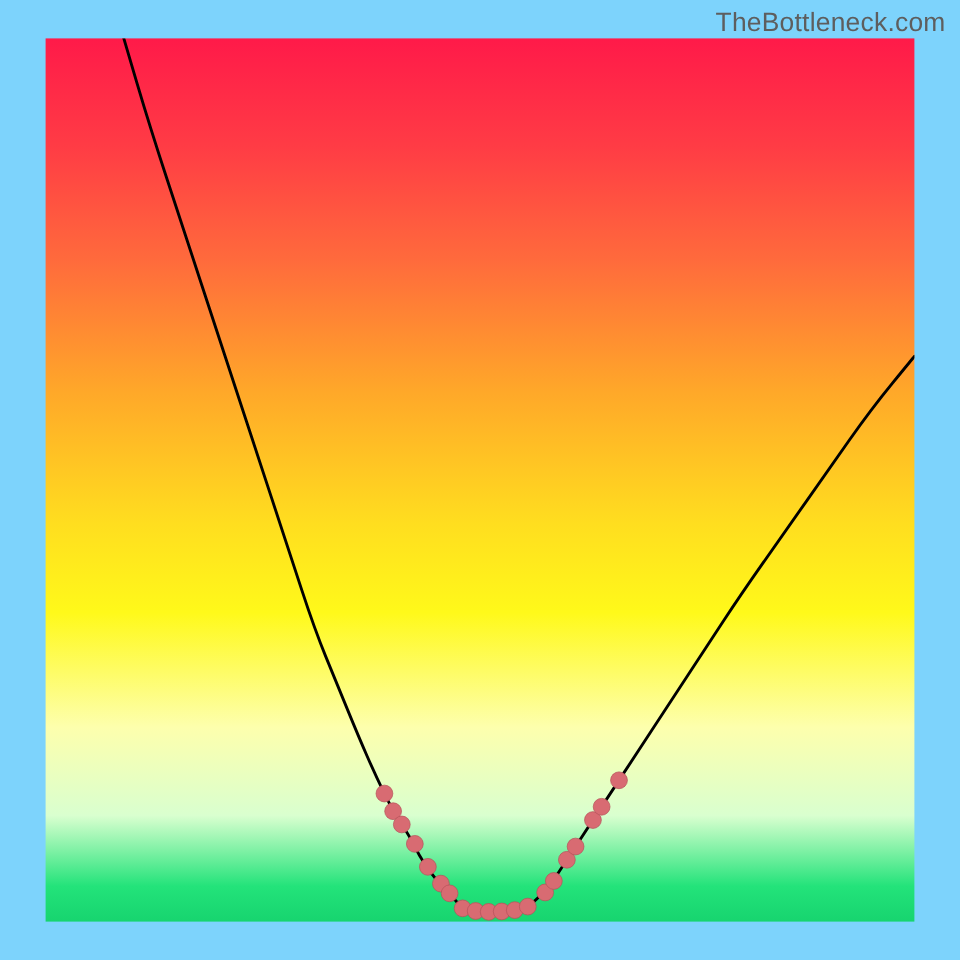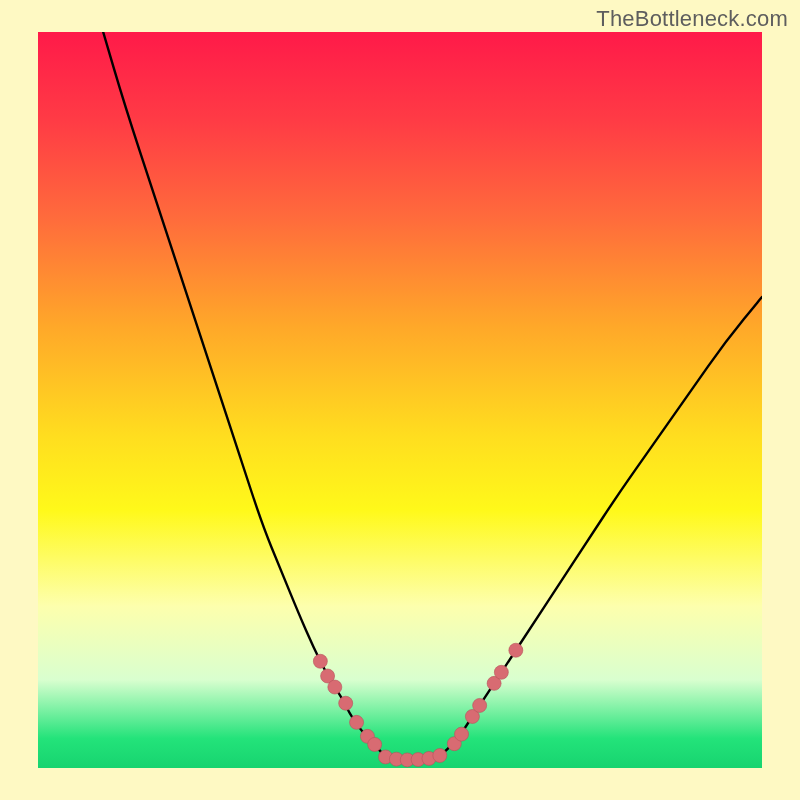--- a/index.html
+++ b/index.html
@@ -8,21 +8,21 @@
     background: #000;
     width: 800px;
     height: 800px;
     overflow: hidden;
     font-family: Arial, Helvetica, sans-serif;
   }
   .frame {
     position: relative;
     width: 800px;
     height: 800px;
-    background: #fef9c3;
+    background: #7dd3fc;
   }
   .plot-area {
     position: absolute;
     left: 38px;
     top: 32px;
     width: 724px;
     height: 736px;
     background: linear-gradient(to bottom,
       #ff1a49 0%,
       #ff3b45 12%,

